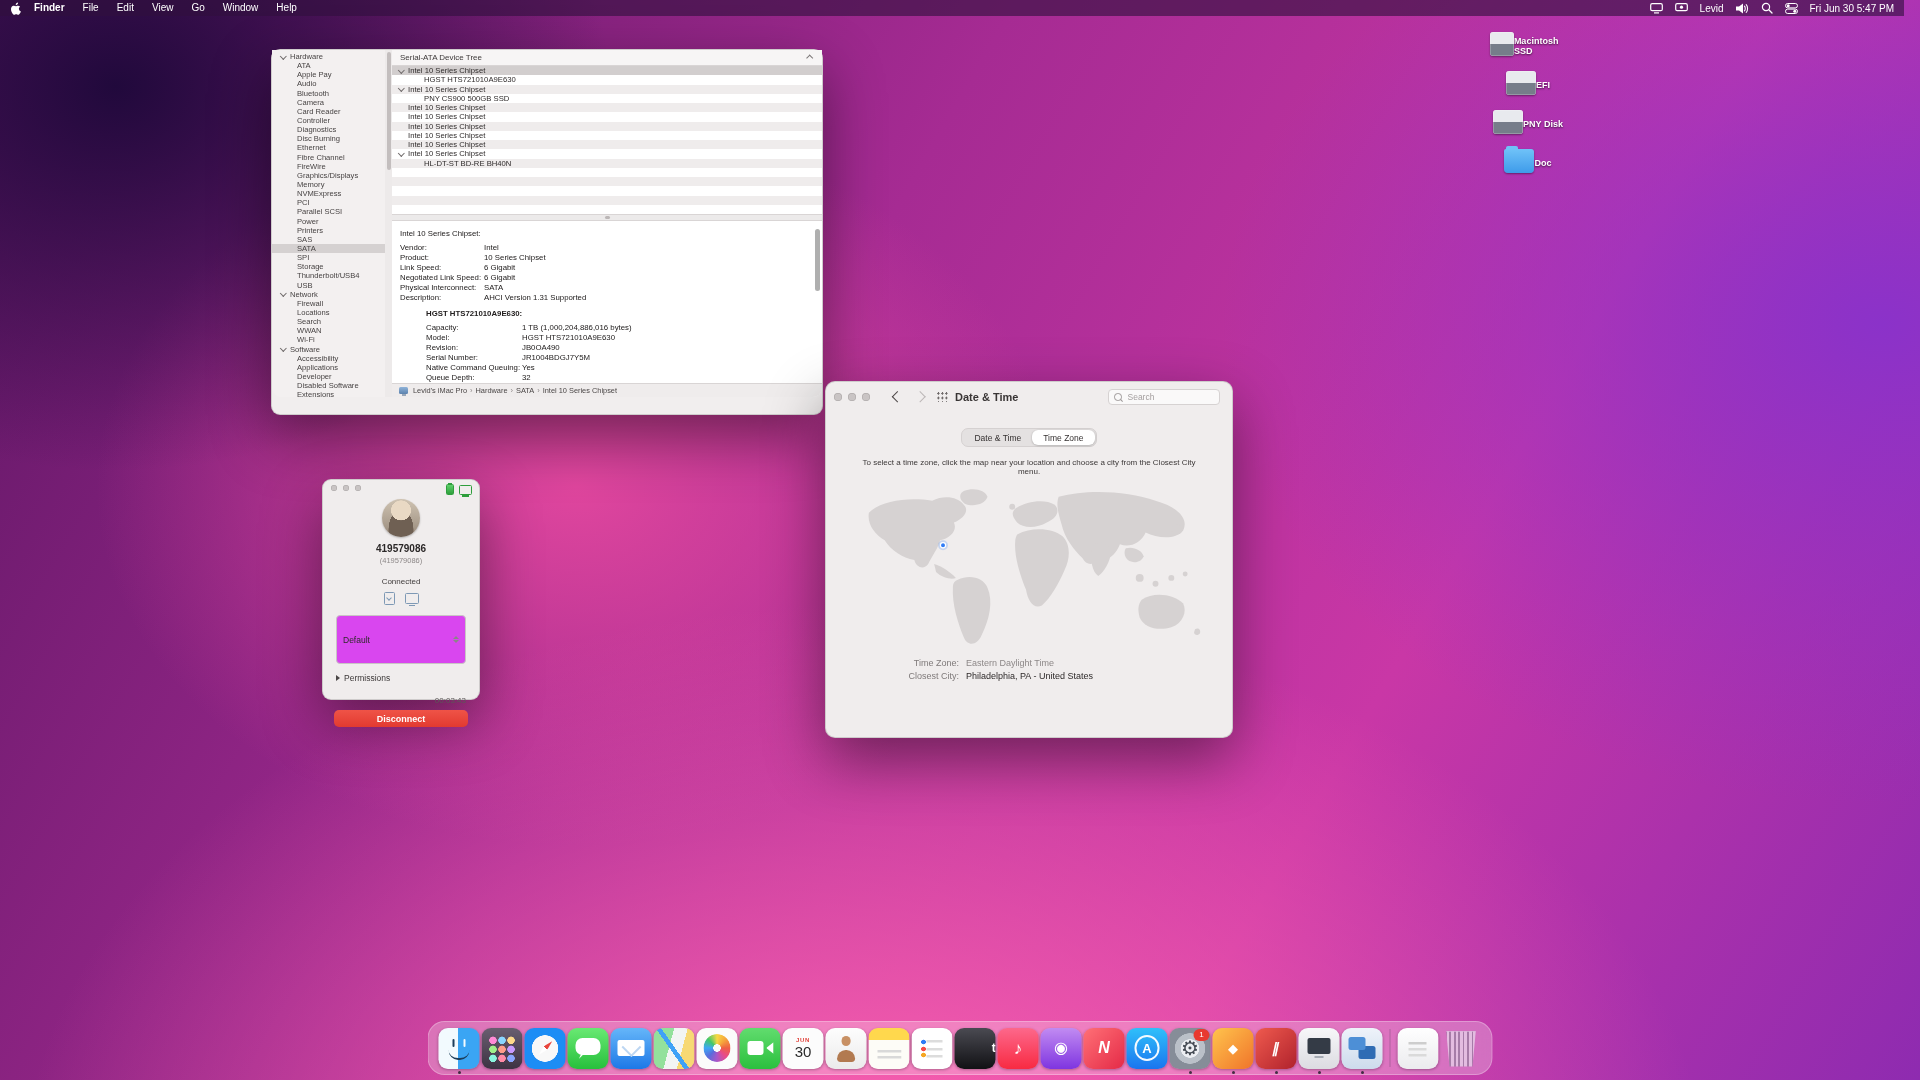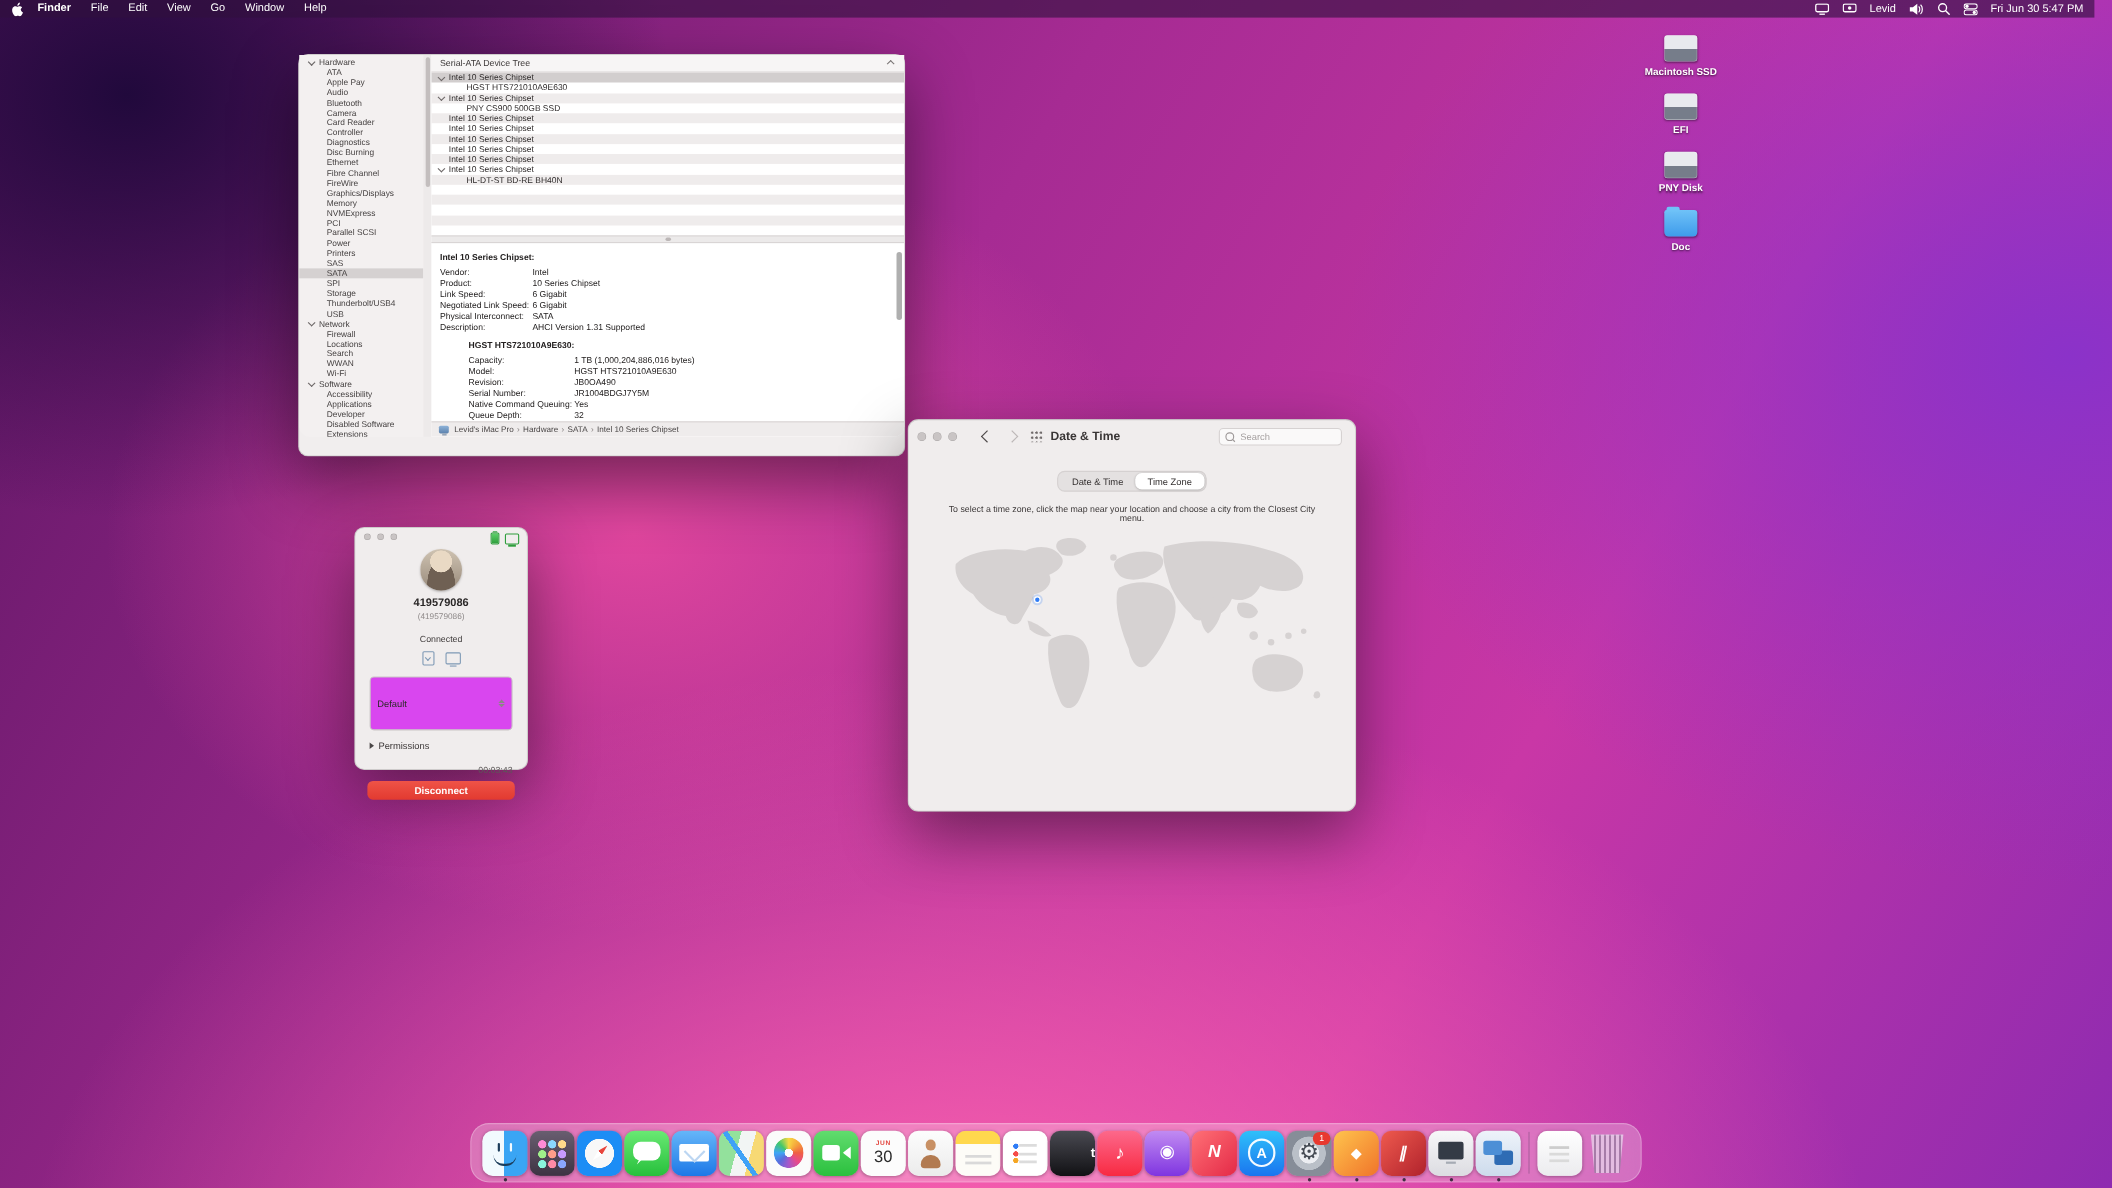--- a/index.html
+++ b/index.html
@@ -47,21 +47,21 @@
   .si-tree{flex:none;height:148px;overflow:hidden;}
   .si-row{position:relative;height:9.25px;line-height:9.25px;font-size:7.7px;color:#2f2b2b;white-space:nowrap;}
   .si-row:nth-child(odd){background:#efecec;}
   .si-row.sel{background:#d2cece;}
   .si-row .chev{left:7px;}
   .si-row .lbl{padding-left:16px;display:block;}
   .si-row.lvl1 .lbl{padding-left:32px;}
   .si-splitter{flex:none;height:7px;background:#eceaea;border-top:1px solid #d9d5d5;border-bottom:1px solid #d9d5d5;box-sizing:border-box;}
   .grip{display:block;width:5px;height:3px;border-radius:2px;background:#bcb7b7;margin:1px auto;}
   .si-detail{flex:1;position:relative;padding:8px 14px 0 8px;font-size:7.8px;color:#232020;overflow:hidden;}
-  .si-h1{font-weight:700;margin-bottom:6px;}
+  .si-h1{font-weight:400;margin-bottom:6px;}
   .si-h2{font-weight:700;margin:7px 0 6px 26px;}
   .kv{display:flex;line-height:1.08;margin-bottom:1.6px;}
   .kv .k{flex:0 0 84px;}
   .kv2{padding-left:26px;}
   .kv2 .kv .k{flex:0 0 96px;}
   .si-scrollthumb{position:absolute;right:2px;top:8px;width:5px;height:62px;background:rgba(95,95,95,.5);border-radius:3px;}
   .si-statusbar{flex:none;height:13px;border-top:1px solid #d9d5d5;background:#efecec;display:flex;align-items:center;padding-left:7px;font-size:7.4px;color:#4a4646;}
   .mac-icon{width:9px;height:6.5px;border-radius:1.5px;background:linear-gradient(180deg,#8fb3d9,#5c82ad);position:relative;margin-right:5px;}
   .mac-icon::after{content:"";position:absolute;left:2.5px;right:2.5px;bottom:-2px;height:1.4px;background:#9aa7b8;}
   .crumbs{display:flex;align-items:center;}
@@ -126,21 +126,21 @@
   .dt-field.dim .val{color:#8d8888;}
   .dt-bottom{position:absolute;left:0;right:0;bottom:0;height:32px;border-top:1px solid #d9d5d5;display:flex;align-items:center;padding:0 13px;}
   .lock{width:11px;height:14px;position:relative;flex:none;}
   .lock::before{content:"";position:absolute;top:0;left:2.5px;width:6px;height:7px;border:1.5px solid #c9971f;border-bottom:none;border-radius:4px 4px 0 0;box-sizing:border-box;}
   .lock::after{content:"";position:absolute;bottom:0;left:0;width:11px;height:8.5px;background:linear-gradient(180deg,#ffd34d,#f0b428);border-radius:2px;}
   .lock-hint{font-size:8.5px;color:#4c4848;margin-left:8px;}
   .help-btn{margin-left:auto;width:15px;height:15px;border-radius:50%;background:#fbfafa;border:1px solid #cfcaca;color:#6d6868;font-size:9px;display:flex;align-items:center;justify-content:center;}
 
   
   .desk-icons{position:absolute;left:1490px;top:32px;width:76px;display:flex;flex-direction:column;gap:15px;align-items:center;z-index:1;}
-  .desk-item{display:flex;flex-direction:column;align-items:center;}
+  .desk-item{display:flex;align-items:center;}
   .desk-glyph{width:30px;height:24px;border-radius:3px;background:linear-gradient(180deg,#e8eaee 0 52%,#767d8a 52%);box-shadow:0 1px 2px rgba(0,0,0,.4),inset 0 0 0 .5px rgba(255,255,255,.45);position:relative;}
   .desk-item.folder .desk-glyph{background:linear-gradient(180deg,#6fc2f8,#3e9bea);border-radius:2px 3px 4px 4px;box-shadow:0 1px 2px rgba(0,0,0,.4);}
   .desk-item.folder .desk-glyph::before{content:"";position:absolute;top:-3px;left:2px;width:12px;height:4px;background:#6fc2f8;border-radius:2px 2px 0 0;}
   .desk-label{margin-top:4px;font-size:9px;font-weight:600;color:#fff;text-shadow:0 1px 2px rgba(0,0,0,.65);}
 
   
   .dock{position:absolute;left:50%;bottom:5px;transform:translateX(-50%);height:52px;z-index:6;
     display:flex;align-items:center;padding:0 9px;background:rgba(255,255,255,.26);
     border:1px solid rgba(255,255,255,.28);border-radius:17px;backdrop-filter:blur(18px);}
   .dock-list{display:contents;}
@@ -708,20 +708,32 @@
           <circle cx="312" cy="102" r="3"></circle>
           <circle cx="328" cy="96" r="3"></circle>
           <circle cx="342" cy="92" r="2.5"></circle>
         <path d="M298,118 C310,110 330,112 340,122 C344,130 340,142 328,146 C314,150 300,146 296,136 C294,129 294,123 298,118 Z"></path>
         <path d="M352,148 c3,-2 6,0 5,4 c-2,3 -6,2 -6,-1 z"></path>
       </g>
       <circle cx="97" cy="63" r="5" fill="rgba(47,124,246,.22)"></circle>
       <circle cx="97" cy="63" r="2.6" fill="#2f7cf6" stroke="#fff" stroke-width="1.2"></circle>
     </svg>
   </div>
+  <div class="dt-fields">
+
+      <div class="dt-field dim">
+        <span class="lab">Time Zone:</span>
+        <span class="val">Eastern Daylight Time</span>
+      </div>
+
+      <div class="dt-field">
+        <span class="lab">Closest City:</span>
+        <span class="val">Philadelphia, PA - United States</span>
+      </div>
+    </div>
 </div>
 
 <div class="dock">
   <span class="dock-list">
     
   
       <div class="dock-item finder">
         <div class="ic" style="background: linear-gradient(90deg, rgb(242, 250, 254) 0px, rgb(242, 250, 254) 48%, rgb(58, 165, 244) 48%);">
 
           <span class="glyph"></span>

